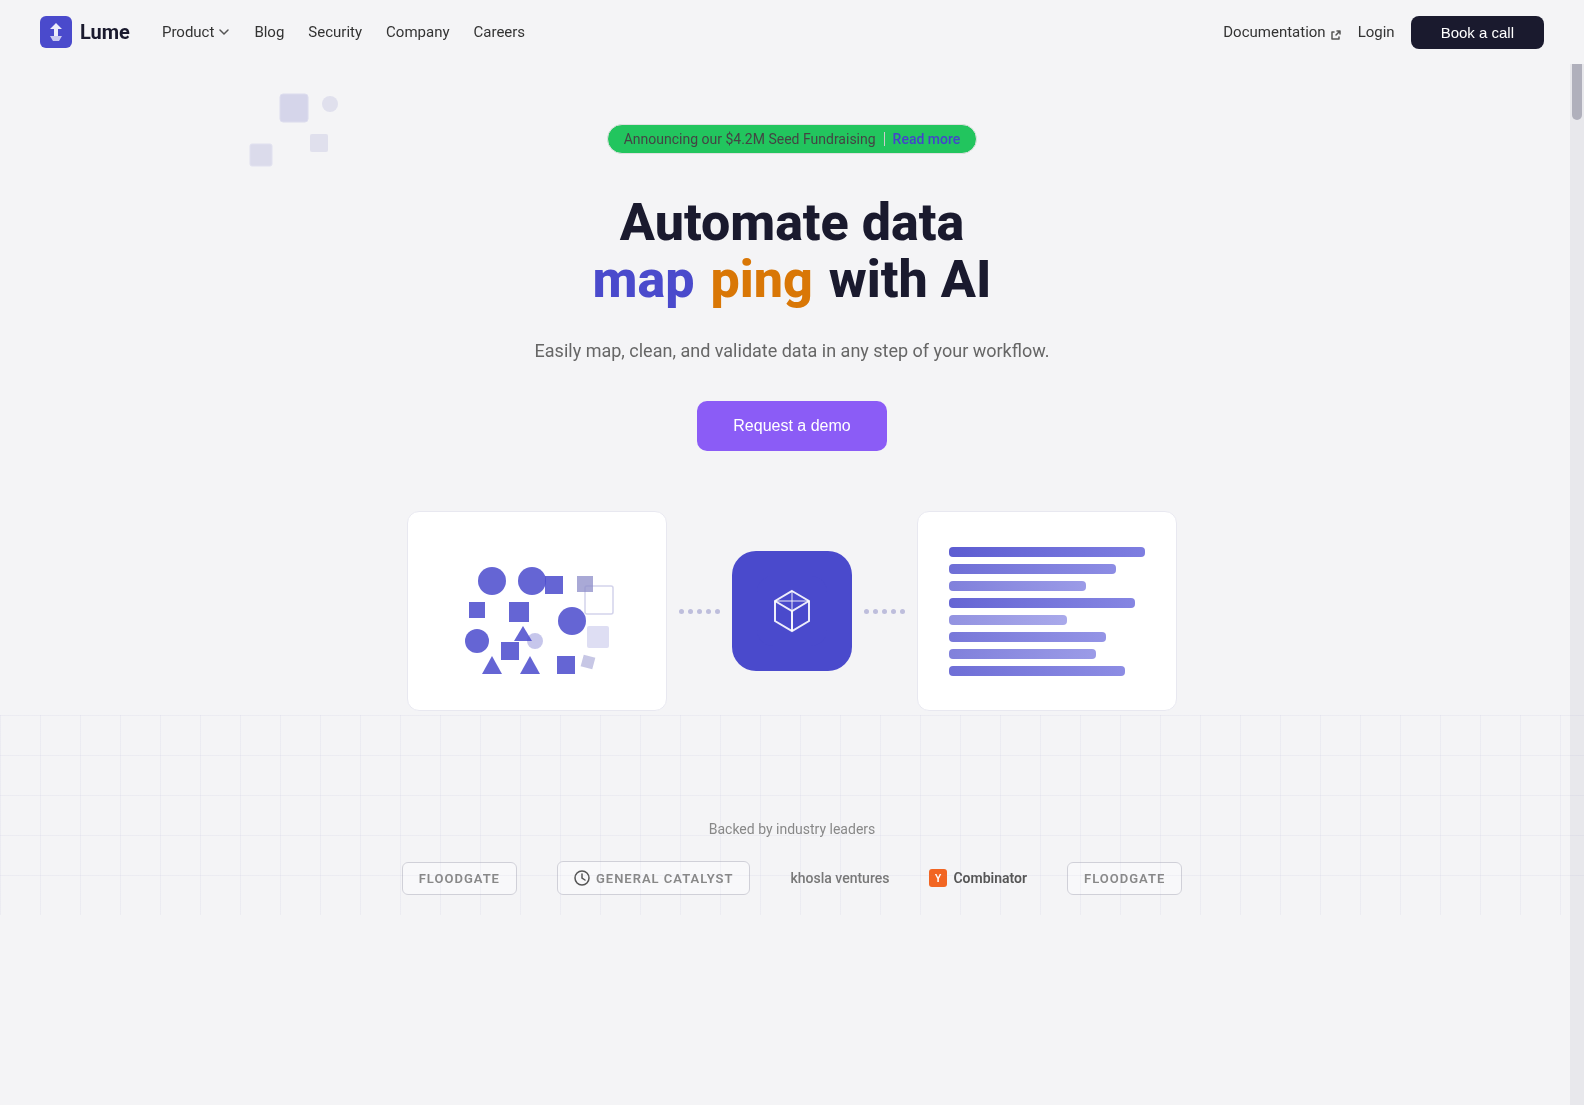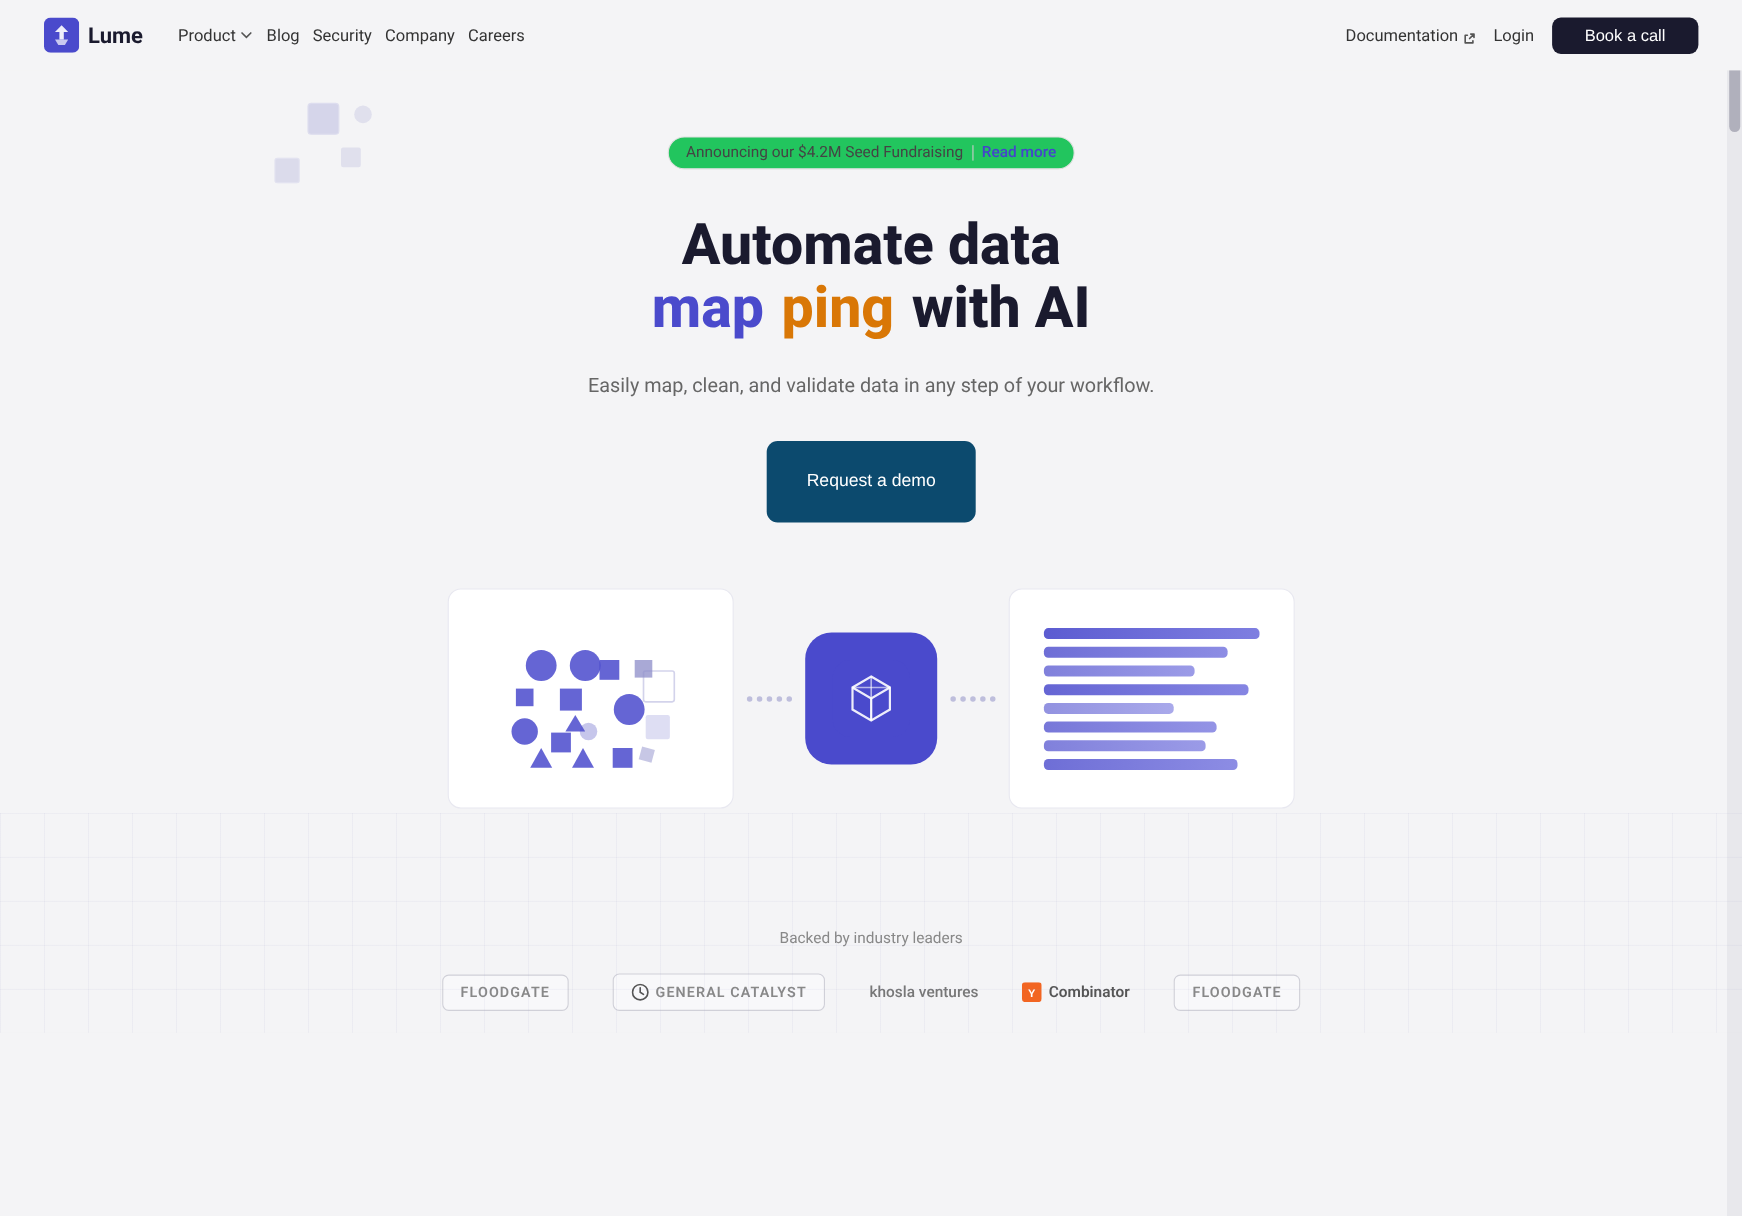--- a/index.html
+++ b/index.html
@@ -24,21 +24,21 @@
     .nav-left { display: flex; align-items: center; gap: 32px; }
     .logo { display: flex; align-items: center; gap: 8px; text-decoration: none; }
     .logo-icon {
       width: 32px; height: 32px;
     }
     .logo-text {
       font-size: 20px;
       font-weight: 700;
       color: #1a1a2e;
     }
-    .nav-links { display: flex; align-items: center; gap: 12px; }
+    .nav-links { display: flex; align-items: center; gap: 24px; }
     .nav-link {
       font-size: 15px;
       color: #333;
       text-decoration: none;
       cursor: pointer;
       display: flex; align-items: center; gap: 4px;
     }
     .nav-right { display: flex; align-items: center; gap: 16px; }
     .nav-docs {
       font-size: 15px;
@@ -115,25 +115,25 @@
     .map-rest { color: #1a1a2e; }
 
     .hero-subtitle {
       font-size: 18px;
       color: #666;
       margin-bottom: 40px;
       max-width: 520px;
     }
 
     .hero-cta {
-      background: #0c4a6e;
+      background: #8b5cf6;
       color: #fff;
       border: none;
       border-radius: 10px;
-      padding: 28px 36px;
+      padding: 16px 36px;
       font-size: 16px;
       cursor: pointer;
       font-weight: 500;
     }
 
     
     .visual-section {
       display: flex;
       align-items: center;
       justify-content: center;

